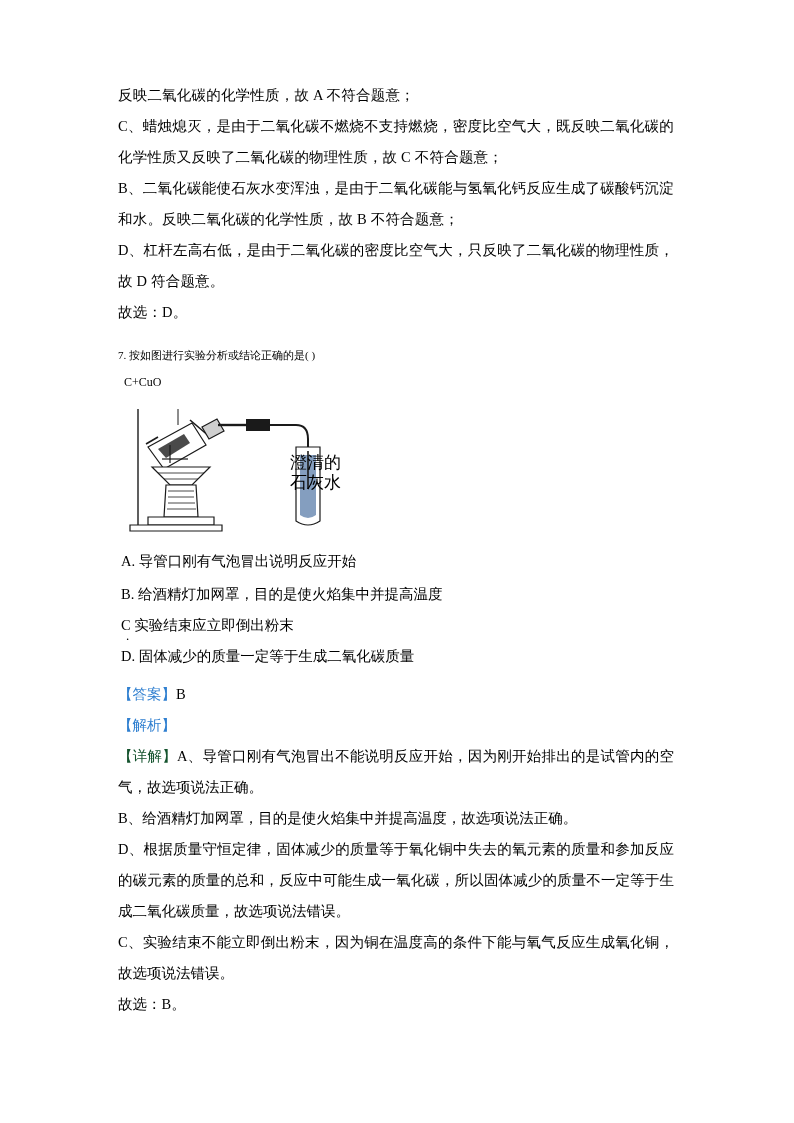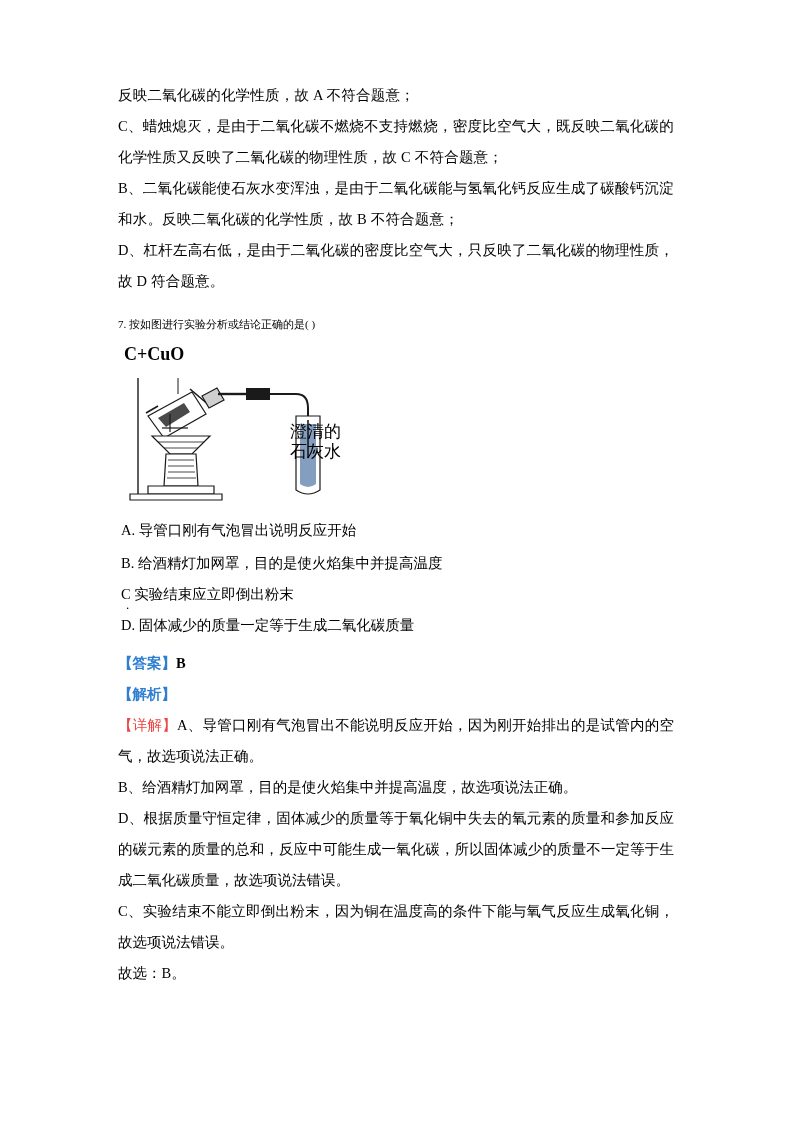--- a/index.html
+++ b/index.html
@@ -50,52 +50,50 @@
     position: absolute;
     left: 5px;
     top: 11px;
     font-size: 13px;
   }
   .tag {
     color: #2f7fd0;
     font-size: 14.5px;
     line-height: 31px;
     margin: 0;
-    font-weight: bold;
   }
   .tag .ans {
     color: #000000;
   }
   .answer-line {
     margin-top: 8px;
   }
   .detail {
     font-size: 14.5px;
     line-height: 31px;
     text-align: justify;
     margin: 0;
   }
   .detail .lead {
-    color: #ef4444;
+    color: #14532d;
   }
 
   
   .figure {
     margin: 6px 0 4px 0;
     position: relative;
     width: 400px;
     height: 165px;
   }
   .fig-label {
     position: absolute;
     left: 6px;
     top: -2px;
-    font-size: 18px;
+    font-size: 12px;
     font-family: "Liberation Serif", serif;
-    font-weight: bold;
   }
   .fig-caption {
     position: absolute;
     left: 172px;
     top: 76px;
     font-size: 17px;
     line-height: 20px;
     width: 60px;
   }
   svg.apparatus {
@@ -106,20 +104,21 @@
 </style>
 </head>
 <body>
 
 <div class="page">
 
   <p class="para">反映二氧化碳的化学性质，故 A 不符合题意；</p>
   <p class="para">C、蜡烛熄灭，是由于二氧化碳不燃烧不支持燃烧，密度比空气大，既反映二氧化碳的化学性质又反映了二氧化碳的物理性质，故 C 不符合题意；</p>
   <p class="para">B、二氧化碳能使石灰水变浑浊，是由于二氧化碳能与氢氧化钙反应生成了碳酸钙沉淀和水。反映二氧化碳的化学性质，故 B 不符合题意；</p>
   <p class="para">D、杠杆左高右低，是由于二氧化碳的密度比空气大，只反映了二氧化碳的物理性质，故 D 符合题意。</p>
+  <p class="para">故选：D。</p>
 
   <p class="q-stem">
     <span>7.</span>
     <span>按如图进行实验分析或结论正确的是(      )</span>
   </p>
 
   <div class="figure">
     <div class="fig-label">C+CuO</div>
 
     <svg class="apparatus" width="400" height="150" viewBox="0 0 400 150">

